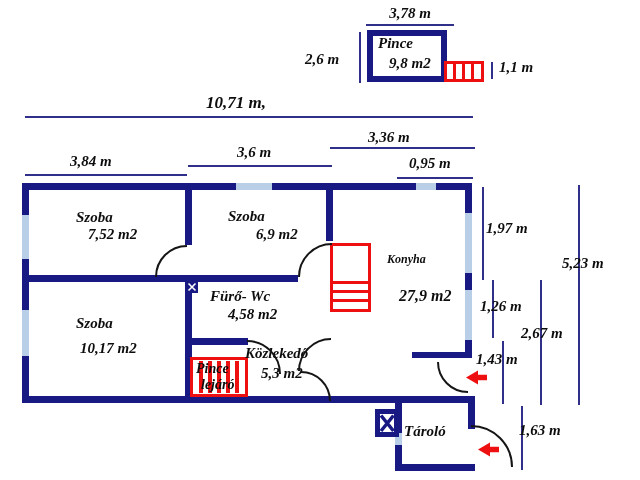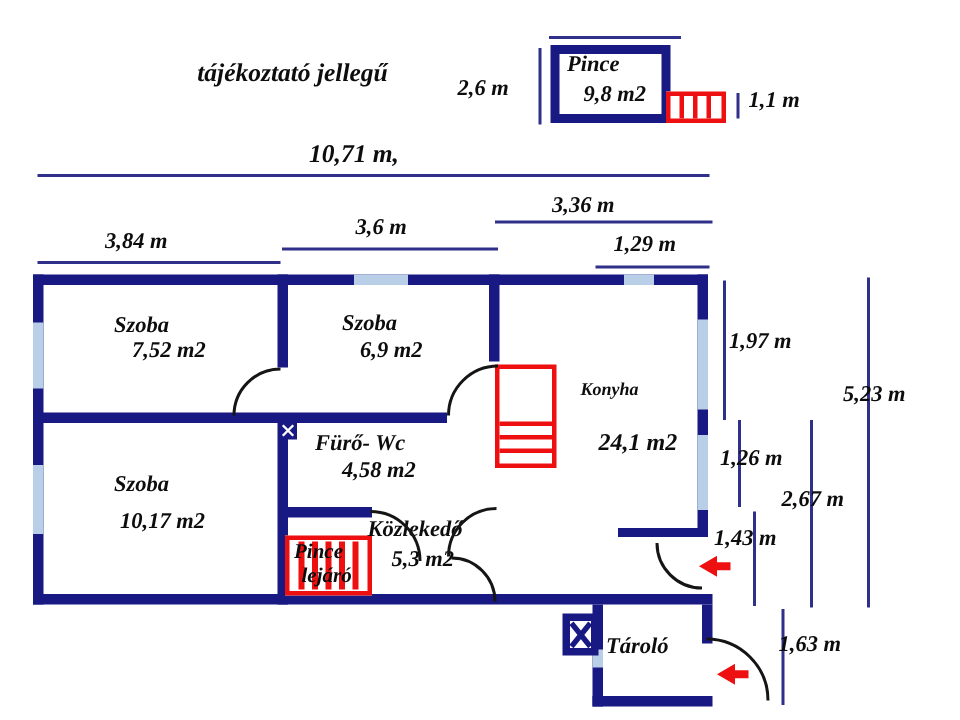--- a/index.html
+++ b/index.html
@@ -13,22 +13,22 @@
   .ctr{text-align:center;}
   .redbox{position:absolute;border:3px solid #ee1010;box-sizing:border-box;background:#fff;}
   .redbar{position:absolute;background:#ee1010;}
   svg.ovl{position:absolute;left:0;top:0;pointer-events:none;}
 </style>
 </head>
 <body>
 
 <div id="canvas">
 
-  <div class="lbl ctr" style="left:120px;top:40px;width:150px;font-size:17px;">tájékoztató jellegű</div>
 
+  <div class="lbl ctr" style="left:366px;top:5px;width:88px;">3,78 m</div>
   <div class="dl" style="left:366px;top:24px;width:88px;height:2px;"></div>
   <div class="lbl" style="left:305px;top:51px;text-align:center;">2,6 m</div>
   <div class="dl" style="left:359px;top:32px;width:2px;height:51px;"></div>
 
   <div style="position:absolute;left:367px;top:30px;width:80px;height:52px;border:6px solid #191983;box-sizing:border-box;"></div>
   <div class="lbl" style="left:378px;top:35px;">Pince</div>
   <div class="lbl" style="left:389px;top:55px;">9,8 m2</div>
 
   <div class="redbox" style="left:444px;top:61px;width:40px;height:21px;"></div>
   <div class="redbar" style="left:453px;top:64px;width:3px;height:15px;"></div>
@@ -42,21 +42,21 @@
 
   <div class="lbl" style="left:70px;top:153px;">3,84 m</div>
   <div class="dl" style="left:25px;top:174px;width:162px;height:2px;"></div>
 
   <div class="lbl" style="left:237px;top:144px;">3,6 m</div>
   <div class="dl" style="left:188px;top:165px;width:144px;height:2px;"></div>
 
   <div class="lbl" style="left:368px;top:129px;">3,36 m</div>
   <div class="dl" style="left:330px;top:147px;width:145px;height:2px;"></div>
 
-  <div class="lbl" style="left:409px;top:155px;">1,29 m</div>
+  <div class="lbl" style="left:409px;top:155px;">0,95 m</div>
   <div class="dl" style="left:397px;top:177px;width:76px;height:2px;"></div>
 
   <div class="wall" style="left:22px;top:183px;width:450px;height:7px;"></div>
   <div class="wall" style="left:22px;top:183px;width:7px;height:220px;"></div>
   <div class="wall" style="left:465px;top:183px;width:7px;height:175px;"></div>
   <div class="wall" style="left:22px;top:396px;width:453px;height:7px;"></div>
 
   <div class="wall" style="left:185px;top:183px;width:7px;height:62px;"></div>
   <div class="wall" style="left:22px;top:275px;width:276px;height:7px;"></div>
   <div class="wall" style="left:326px;top:183px;width:7px;height:58px;"></div>
@@ -85,24 +85,24 @@
   <div class="redbar" style="left:199px;top:361px;width:4px;height:32px;"></div>
   <div class="redbar" style="left:208px;top:361px;width:4px;height:32px;"></div>
   <div class="redbar" style="left:217px;top:361px;width:4px;height:32px;"></div>
   <div class="redbar" style="left:226px;top:361px;width:4px;height:32px;"></div>
   <div class="redbar" style="left:235px;top:361px;width:4px;height:32px;"></div>
 
   <div class="lbl" style="left:76px;top:209px;">Szoba</div>
   <div class="lbl" style="left:88px;top:226px;">7,52 m2</div>
 
   <div class="lbl" style="left:228px;top:208px;">Szoba</div>
-  <div class="lbl" style="left:240px;top:226px;">6,9 m2</div>
+  <div class="lbl" style="left:256px;top:226px;">6,9 m2</div>
 
   <div class="lbl" style="left:387px;top:253px;font-size:12px;">Konyha</div>
-  <div class="lbl" style="left:399px;top:287px;font-size:16px;">24,1 m2</div>
+  <div class="lbl" style="left:399px;top:287px;font-size:16px;">27,9 m2</div>
 
   <div class="lbl" style="left:76px;top:315px;">Szoba</div>
   <div class="lbl" style="left:80px;top:340px;">10,17 m2</div>
 
   <div class="lbl" style="left:210px;top:288px;">Fürő- Wc</div>
   <div class="lbl" style="left:228px;top:306px;">4,58 m2</div>
 
   <div class="lbl" style="left:245px;top:345px;">Közlekedő</div>
   <div class="lbl" style="left:261px;top:365px;">5,3 m2</div>
 

